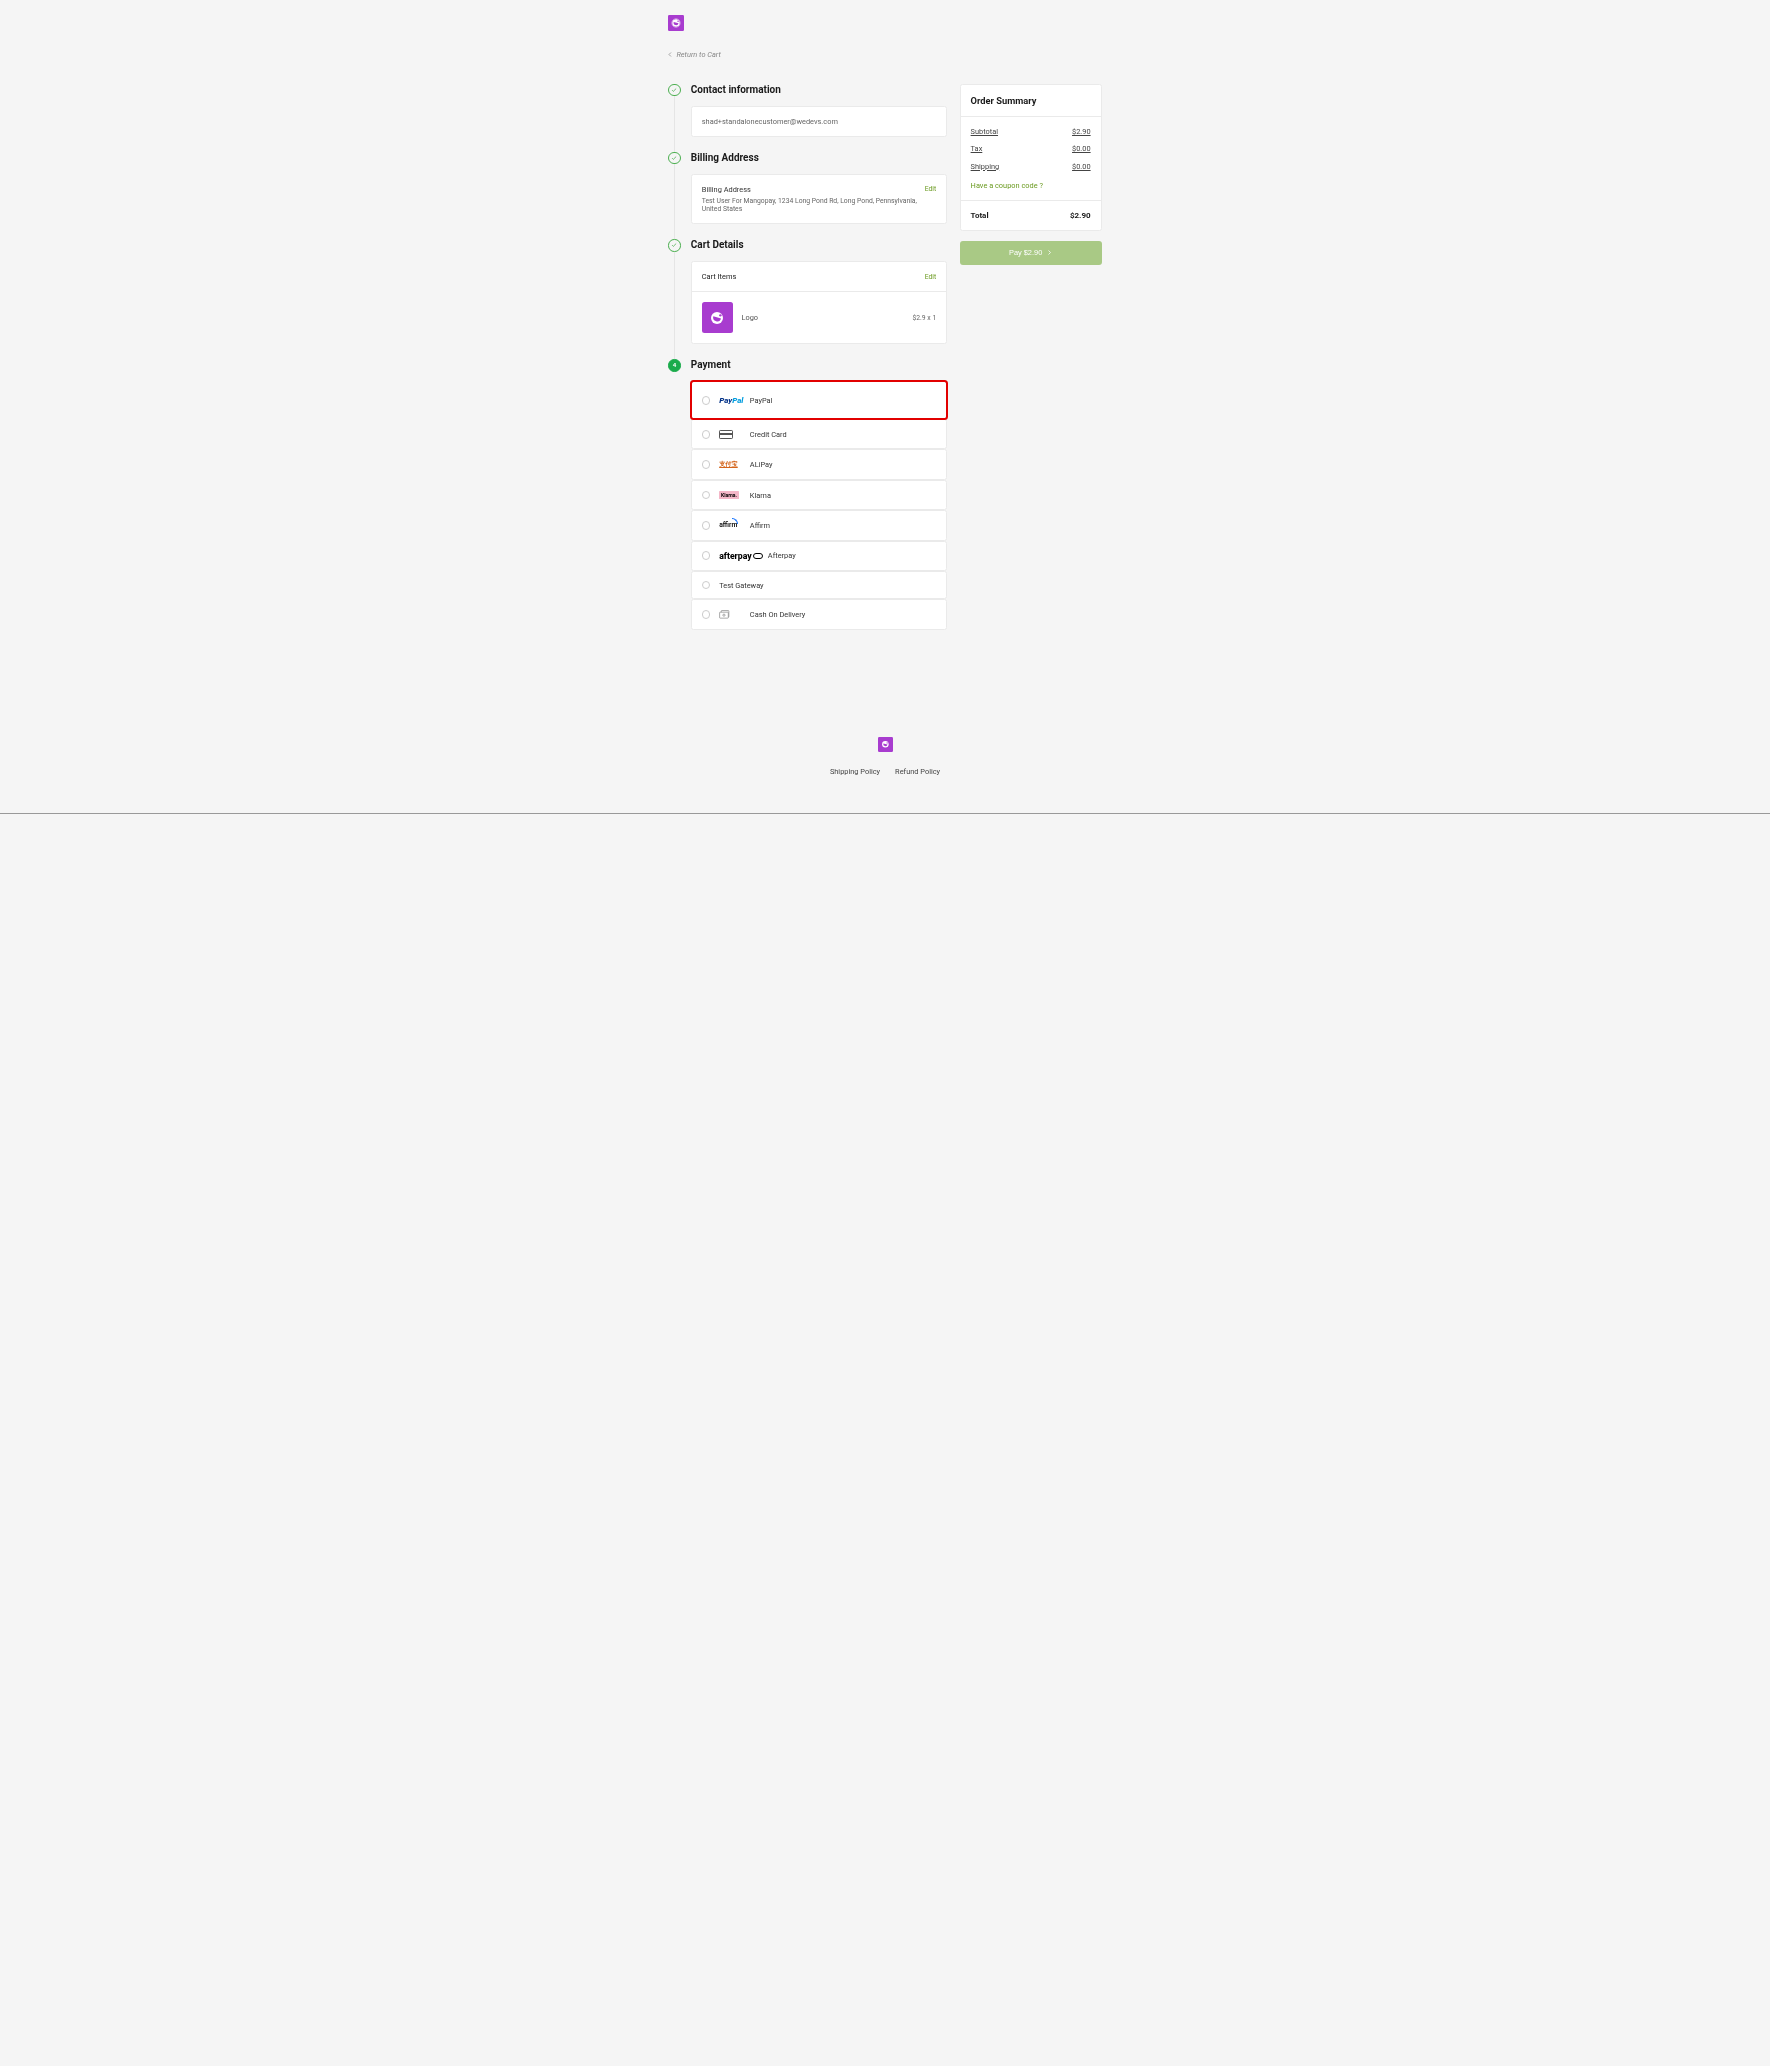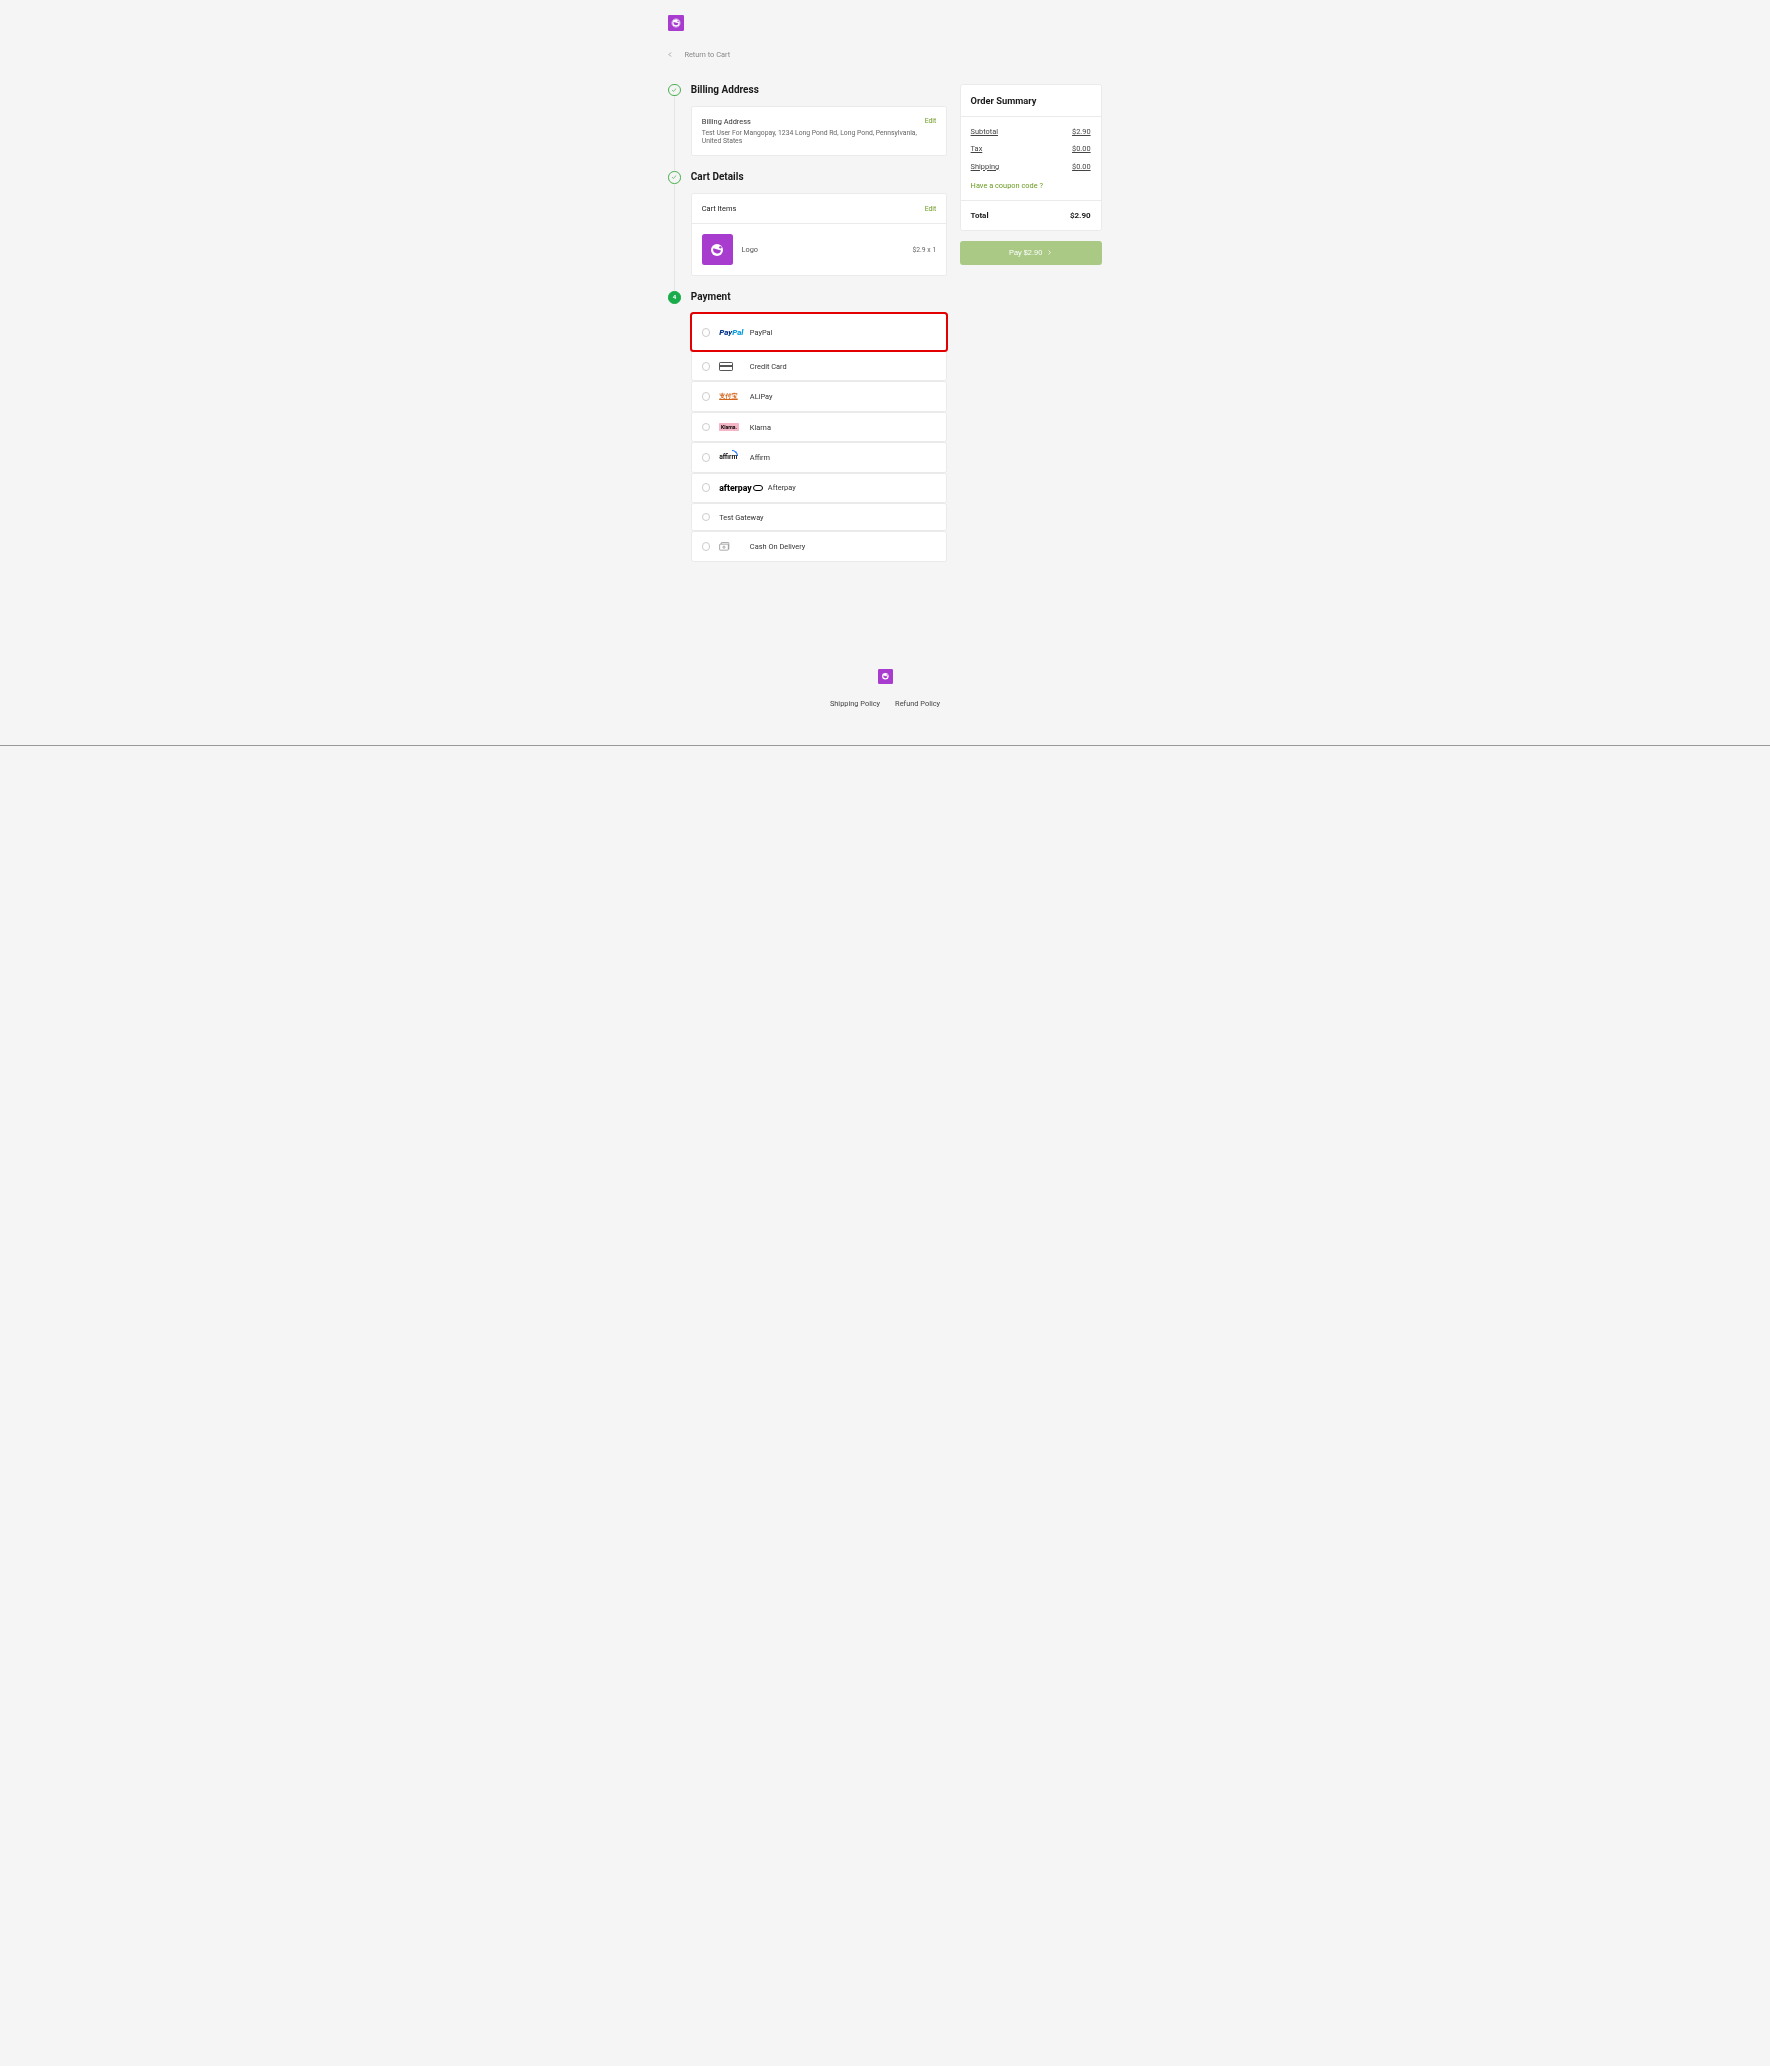--- a/index.html
+++ b/index.html
@@ -25,25 +25,26 @@
     background: #a83ccf;
     border-radius: 1.2px;
     display: flex;
     align-items: center;
     justify-content: center;
   }
   .logo-box svg { width: 10px; height: 10px; }
   .back-link {
     display: flex;
     align-items: center;
-    gap: 11px;
+    gap: 3px;
     color: #888;
     font-size: 7.4px;
     margin: 18.6px 0 25px 0;
     cursor: pointer;
+    font-style: italic;
   }
   .back-link svg { width: 5px; height: 5px; }
   .main-grid {
     display: flex;
     gap: 12.4px;
     align-items: flex-start;
   }
   .left-col { flex: 1; }
   .right-col { width: 142px; flex-shrink: 0; }
   .step {
@@ -307,20 +308,34 @@
     <div class="back-link">
       <svg viewBox="0 0 10 10" fill="none" stroke="#888" stroke-width="1.5">
           <path d="M6 1L2 5l4 4"></path>
         </svg>
       <span>Return to Cart</span>
     </div>
 
     <div class="main-grid">
       <div class="left-col">
 
+        <div class="step">
+          <div class="step-connector"></div>
+          <div class="step-indicator">
+            <svg viewBox="0 0 12 12" fill="none" stroke="#4caf50" stroke-width="1.5">
+                <path d="M2 6l2.5 2.5L10 3"></path>
+              </svg>
+          </div>
+          <div class="step-body">
+            <div class="step-title">Contact information</div>
+            <div class="card contact-card">
+              <span>shad+standalonecustomer@wedevs.com</span>
+            </div>
+          </div>
+        </div>
 
         <div class="step">
           <div class="step-connector"></div>
           <div class="step-indicator">
             <svg viewBox="0 0 12 12" fill="none" stroke="#4caf50" stroke-width="1.5">
                 <path d="M2 6l2.5 2.5L10 3"></path>
               </svg>
           </div>
           <div class="step-body">
             <div class="step-title">Billing Address</div>

